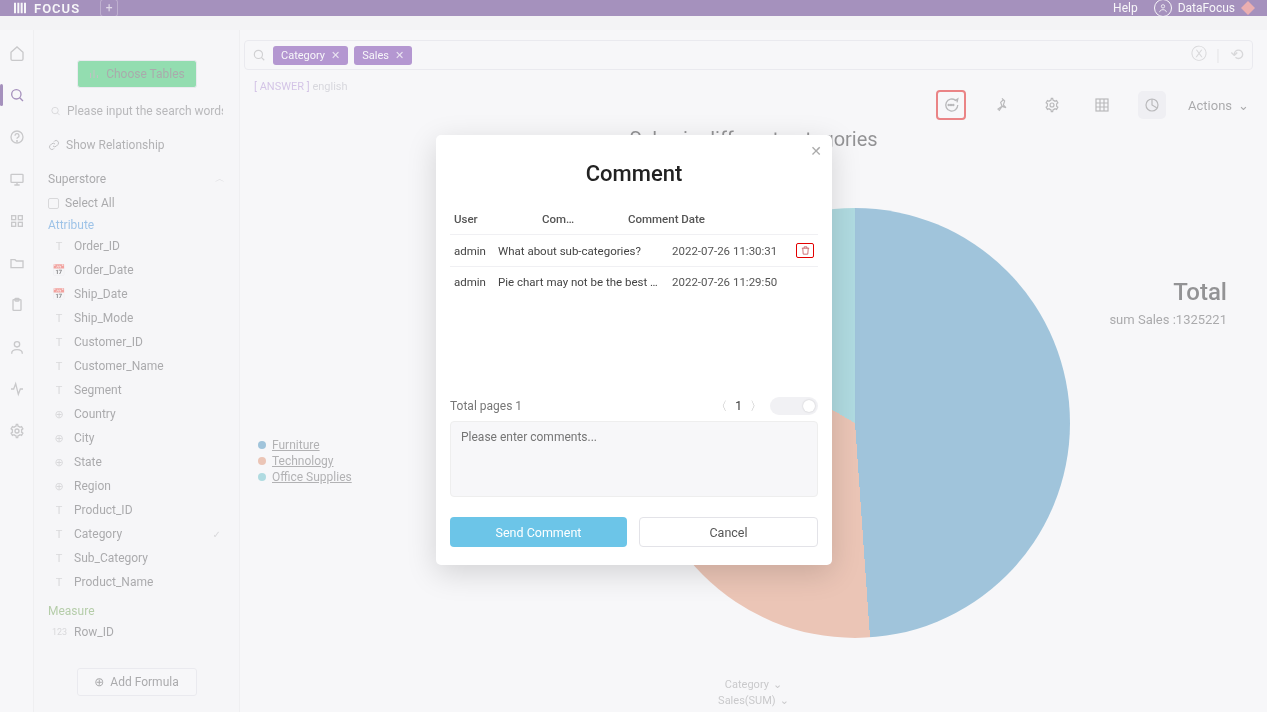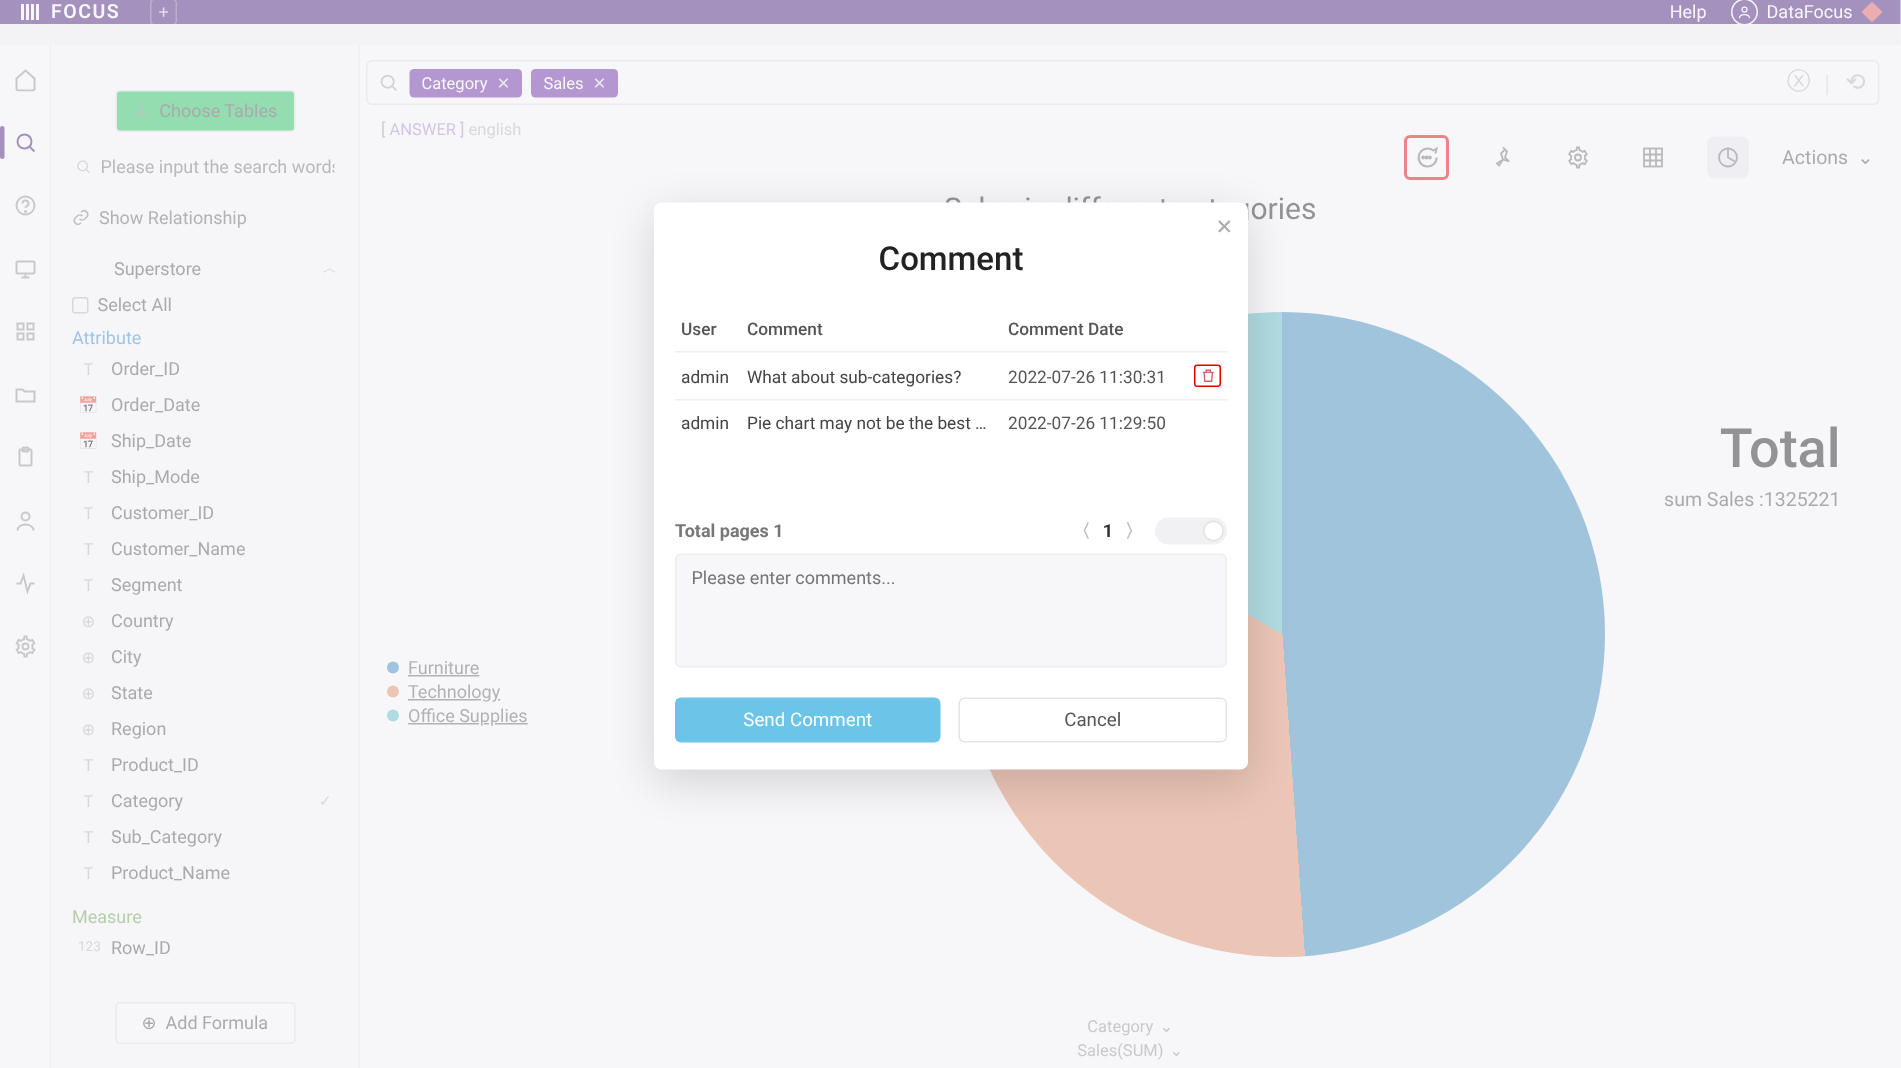--- a/index.html
+++ b/index.html
@@ -20,21 +20,21 @@
   .leftrail { position:absolute; top:30px; left:0; bottom:0; width:34px; background:#fff; border-right:1px solid #eee; display:flex; flex-direction:column; align-items:center; padding-top:14px; gap:24px; }
   .rail-btn { width:18px; height:18px; color:#888; display:flex; align-items:center; justify-content:center; position:relative; }
   .rail-btn.active::before { content:""; position:absolute; left:-8px; width:3px; height:22px; background:#4b1d7b; border-radius:2px; }
 
   
   .leftpanel { position:absolute; top:30px; left:34px; bottom:0; width:206px; background:#fcfcfd; border-right:1px solid #eee; padding:12px 8px 0 8px; font-size:12px; color:#555; overflow:hidden; }
   .choose-btn { border:1px solid #e3e3e8; background:#22c55e; border-radius:3px; height:28px; width:120px; margin:18px auto 10px; display:flex; align-items:center; justify-content:center; gap:6px; font-size:12px; color:#555; }
   .search-row { display:flex; align-items:center; gap:6px; color:#aaa; padding:6px 8px; border-bottom:0; }
   .search-row input { border:none; outline:none; font-size:12px; flex:1; background:transparent; color:#888; }
   .rel-row { display:flex; align-items:center; gap:6px; padding:14px 6px; color:#666; }
-  .ds-row { display:flex; align-items:center; justify-content:space-between; padding:6px 6px; color:#555;margin-left:28px; }
+  .ds-row { display:flex; align-items:center; justify-content:space-between; padding:6px 6px; color:#555; }
   .chev { color:#bbb; font-size:10px; }
   .sel-row { display:flex; align-items:center; gap:6px; padding:4px 6px; color:#555; }
   .attr-label { color:#3a8dd8; padding:4px 6px 2px; }
   .field-row { display:flex; align-items:center; gap:8px; padding:5px 10px; color:#555; }
   .field-row .t { color:#bbb; font-size:11px; width:14px; text-align:center; }
   .field-row.sel { color:#555; }
   .field-row .chev-r { margin-left:auto; color:#bbb; font-size:10px; }
   .measure-label { color:#6ea24f; padding:10px 6px 2px; }
   .add-formula { border:1px solid #e3e3e8; background:#fff; border-radius:3px; height:28px; width:120px; margin:24px auto; display:flex; align-items:center; justify-content:center; gap:6px; font-size:12px; color:#555; }
 
@@ -59,39 +59,39 @@
   .legend { position:absolute; left:8px; top:248px; font-size:12px; color:#666; }
   .legend div { display:flex; align-items:center; gap:6px; margin-bottom:2px;text-decoration:underline; }
   .dot { width:8px; height:8px; border-radius:50%; }
   .d1 { background:#3f8fbd; }
   .d2 { background:#e5906b; }
   .d3 { background:#63c2c9; }
   .pie { position:absolute; left:390px; top:18px; width:430px; height:430px; border-radius:50%;
          background: conic-gradient(#3f8fbd 0deg 176deg, #e5906b 176deg 300deg, #63c2c9 300deg 360deg); }
   .pie::after { content:""; position:absolute; inset:0; border-radius:50%; }
   .total-block { position:absolute; right:30px; top:88px; text-align:right; }
-  .total-block .big { font-size:36px; color:#222; font-weight:500; }
+  .total-block .big { font-size:24px; color:#222; font-weight:500; }
   .total-block .sub { font-size:13px; color:#555; margin-top:6px; }
   .footer-dims { position:absolute; bottom:3px; left:0; right:0; text-align:center; font-size:11px; color:#999; line-height:16px; }
   .footer-dims span { display:inline-flex; align-items:center; gap:4px; }
 
   
   .modal { position:absolute; z-index:10; left:436px; top:135px; width:396px; background:#fff; border-radius:5px; box-shadow:0 8px 30px rgba(0,0,0,.15); padding:0 0 18px 0; }
   .modal .close { position:absolute; right:10px; top:8px; color:#aaa; font-size:14px; cursor:pointer; }
   .modal h2 { text-align:center; font-size:22px; font-weight:500; color:#222; padding:26px 0 18px; }
   .tbl { margin:0 14px; font-size:11.5px; color:#444; }
   .thead, .trow { display:flex; align-items:center; padding:8px 4px; }
-  .thead { color:#555; font-weight:500; border-bottom:0; }
+  .thead { color:#555; font-weight:500; border-bottom:0;gap:44px; }
   .trow { border-top:1px solid #f0f0f3; }
   .c-user { width:44px; }
   .c-cmt { flex:1; padding-right:8px; white-space:nowrap; overflow:hidden; text-overflow:ellipsis; }
   .c-date { width:124px; text-align:left; color:#555; }
   .del { width:18px; display:flex; justify-content:center; color:#c9656a; }
   .del.hl { border:1.5px solid #e30000; border-radius:2px; padding:1px; }
-  .pager { display:flex; align-items:center; justify-content:space-between; margin:48px 14px 6px; font-size:12px; color:#777;font-weight:bold; }
+  .pager { display:flex; align-items:center; justify-content:space-between; margin:100px 14px 6px; font-size:12px; color:#777; }
   .pager-right { display:flex; align-items:center; gap:8px; }
   .pnum { color:#333; }
   .pslot { width:48px; height:18px; background:#f1f1f4; border-radius:10px; position:relative; }
   .pslot::after { content:""; position:absolute; right:3px; top:3px; width:12px; height:12px; border-radius:50%; background:#fff; box-shadow:0 0 2px rgba(0,0,0,.2); }
   .comment-box { margin:6px 14px 0; }
   .comment-box textarea { width:100%; height:76px; resize:none; border:1px solid #eee; background:#f7f7f9; border-radius:4px; padding:8px 10px; font-size:12px; color:#666; outline:none; }
   .modal-actions { display:flex; gap:12px; margin:16px 14px 0; }
   .mbtn { flex:1; height:30px; border-radius:4px; font-size:12.5px; display:flex; align-items:center; justify-content:center; cursor:pointer; }
   .mbtn.cancel { border:1px solid #e3e3e8; background:#fff; color:#555; }
   .mbtn.send { background:#6cc5e8; color:#fff; border:none; }

